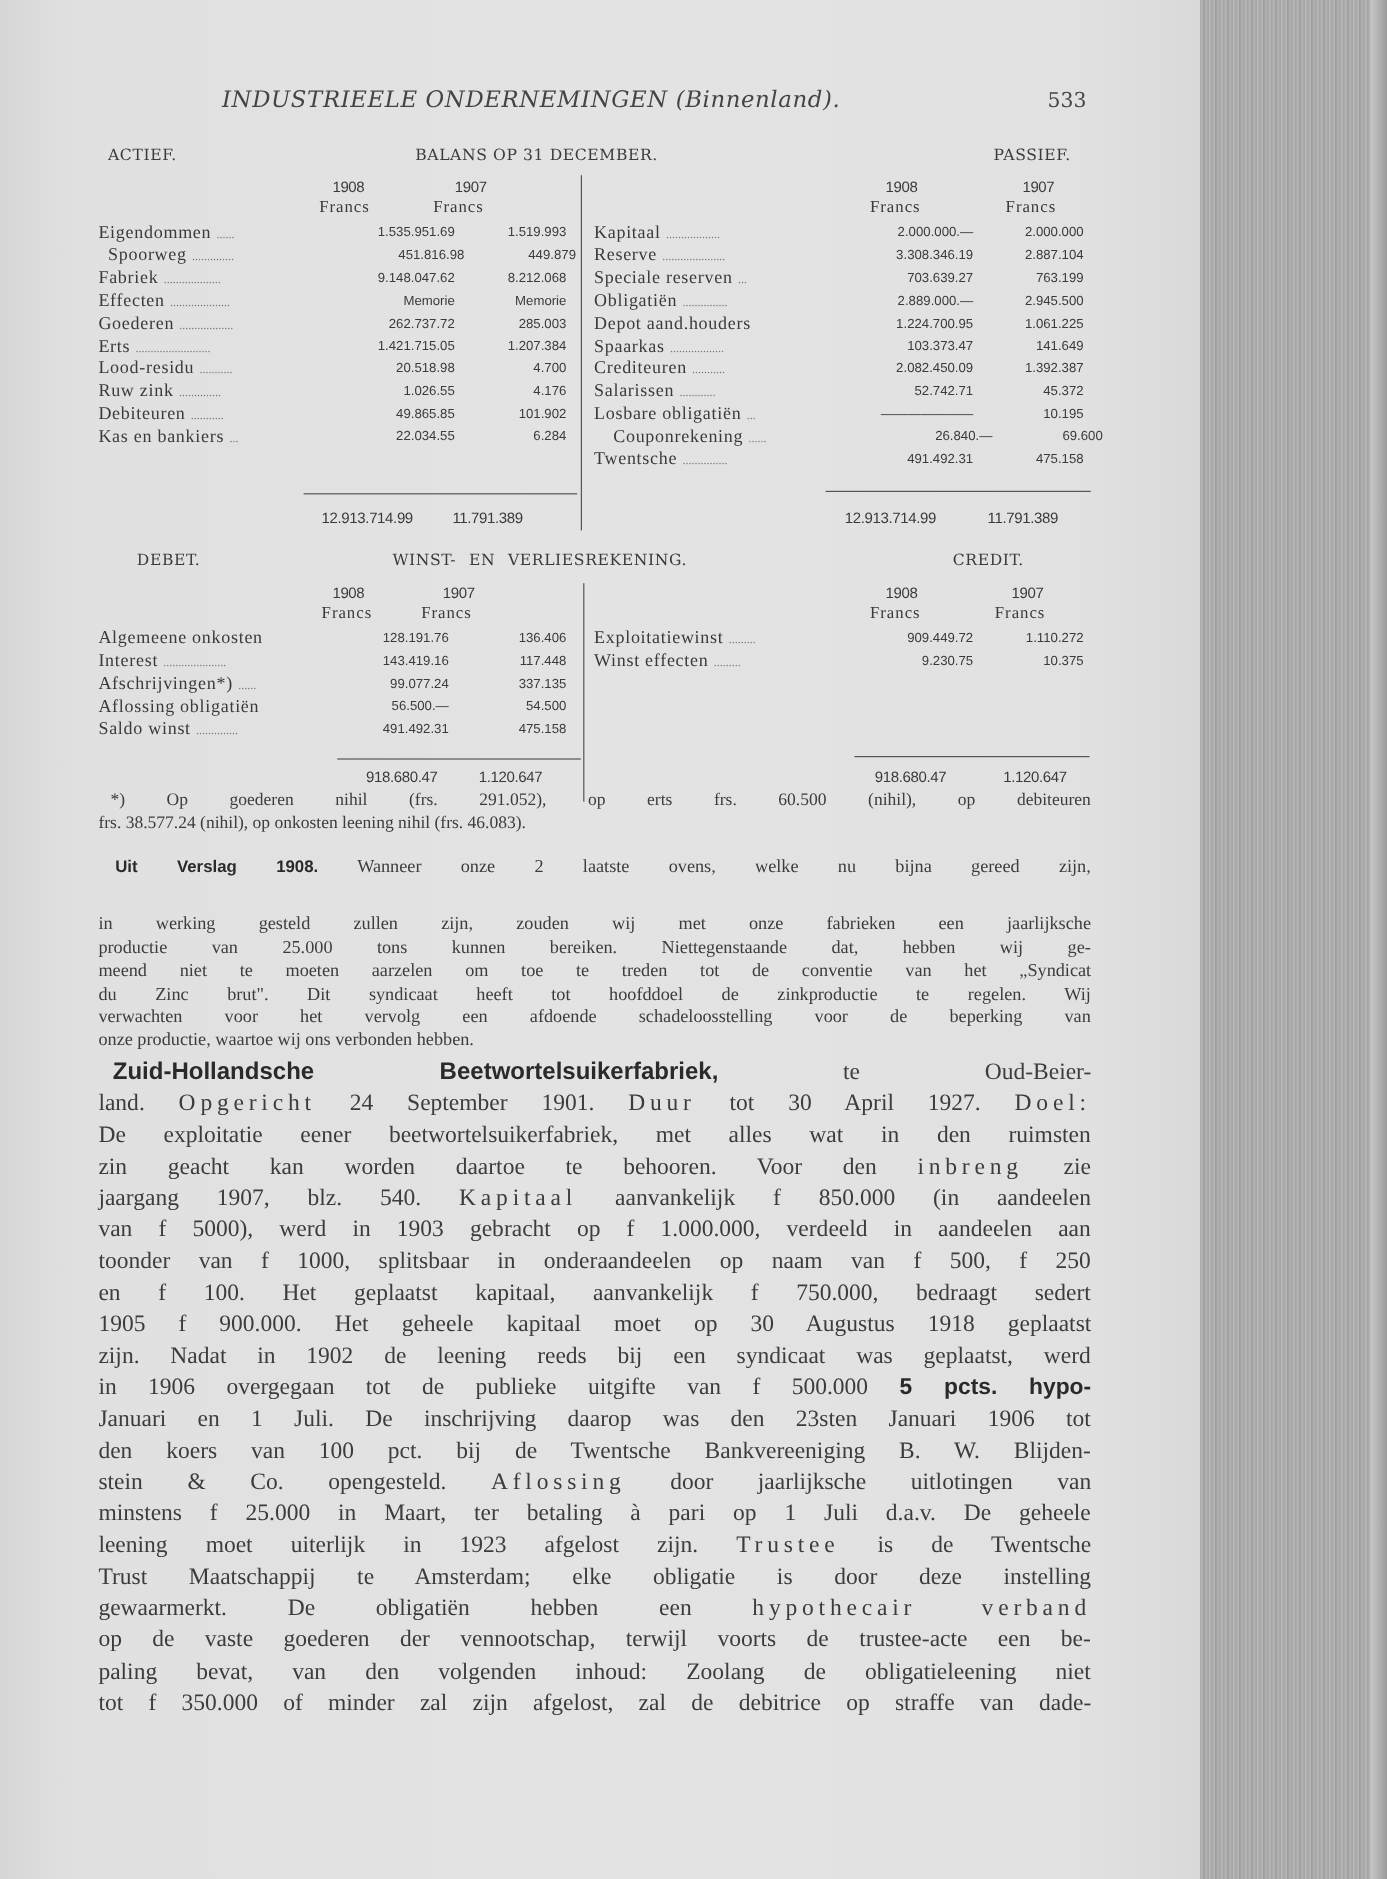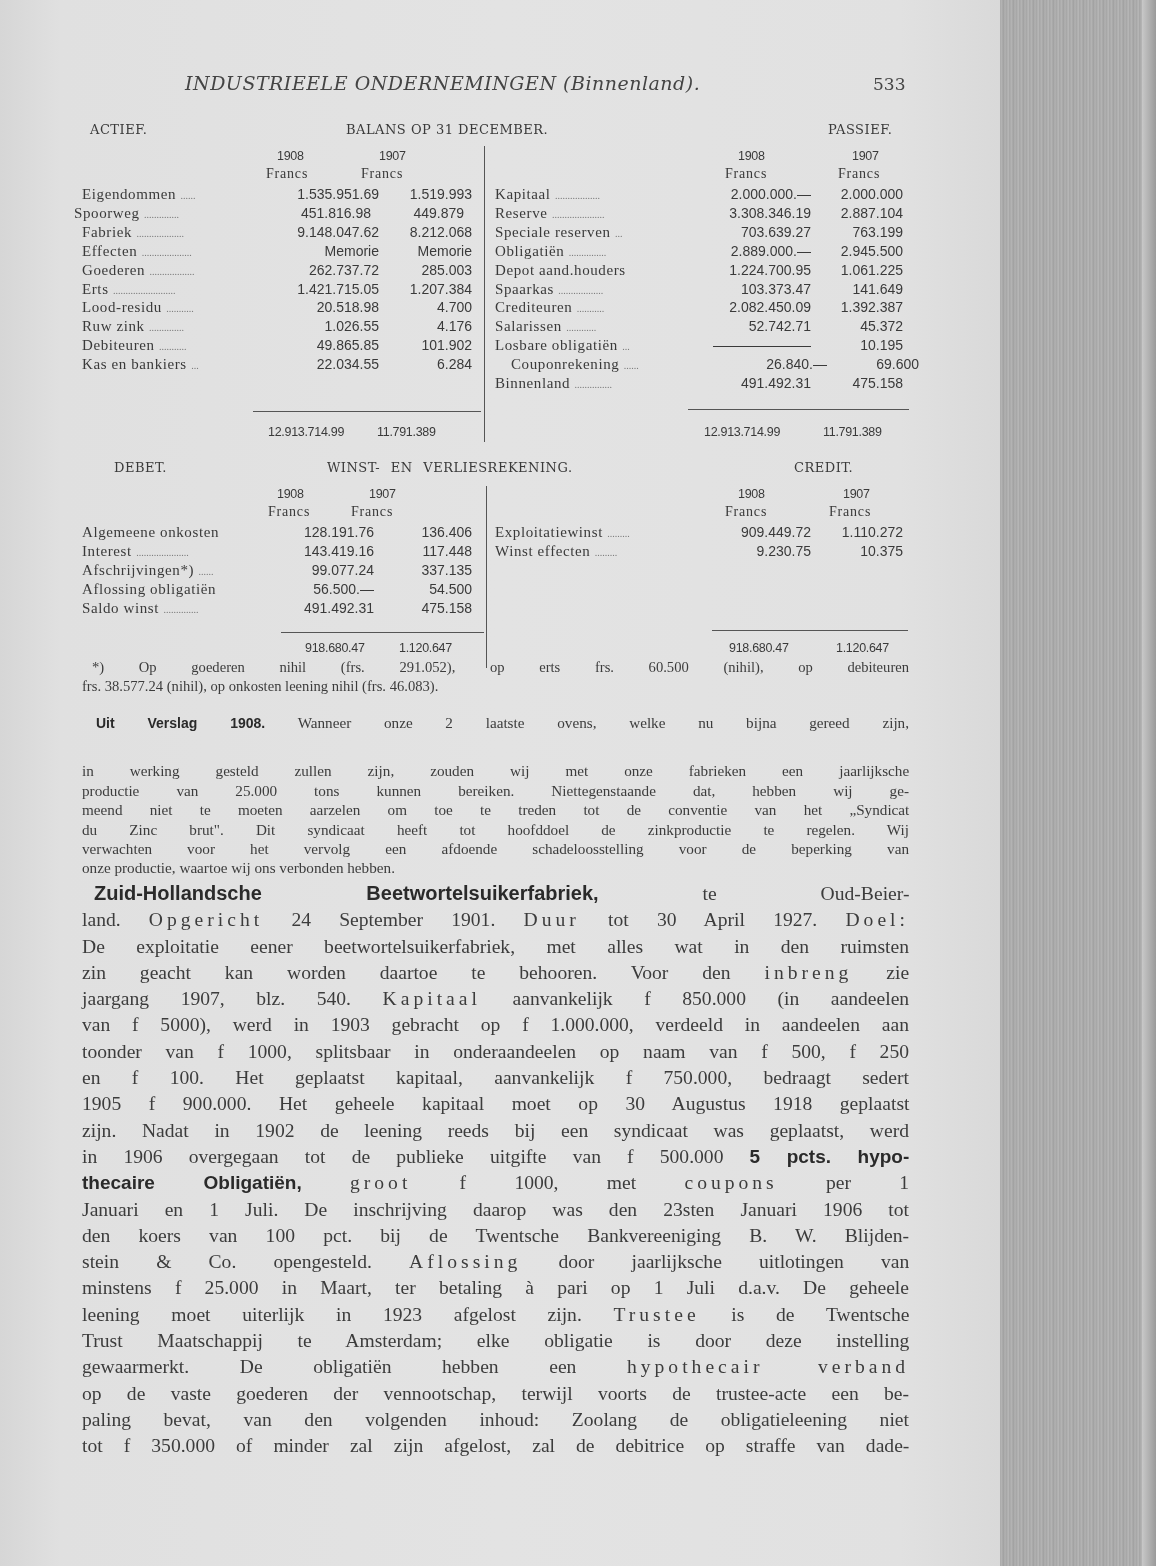--- a/index.html
+++ b/index.html
@@ -28,21 +28,21 @@
     left: 185px; top: 72px; font-size: 19px; font-style: italic;
     letter-spacing: 0.5px; color: #444;
   }
   .page-no { left: 873px; top: 74px; font-size: 17px; color: #444; }
   .num { font-family: "Liberation Sans Narrow", "Liberation Sans", sans-serif; font-size: 12.5px; letter-spacing: -0.3px; }
   .caps { font-size: 13px; letter-spacing: 0.5px; }
 
   .row { position: absolute; height: 20px; line-height: 20px; font-size: 14.5px; }
   .lbl { position: absolute; left: 0; white-space: nowrap; font-family: "Liberation Serif", serif; font-size: 15px; letter-spacing: 0.6px; }
   .dots { color: #777; letter-spacing: 0; font-size: 10px; }
-  .v1 { position: absolute; text-align: right; font-family: "Liberation Sans", sans-serif; font-size: 14px; }
+  .v1 { position: absolute; text-align: right; font-family: "Liberation Sans", sans-serif; font-size: 11px; }
   .vline { position: absolute; width: 1px; background: #555; }
   .hline { position: absolute; height: 1px; background: #555; }
 
   .para {
     position: absolute; left: 82px; width: 827px;
     font-family: "Liberation Serif", serif; color: #3c3c3c;
     text-align: justify;
   }
   .para.small { font-size: 15.2px; line-height: 19.4px; }
   .para.big { font-size: 19.6px; line-height: 26.3px; }
@@ -75,21 +75,21 @@
 <div class="abs" style="left:838px;top:166px;font-size:14px;font-family:'Liberation Serif',serif;letter-spacing:0.8px;">Francs</div>
 
 <div class="vline" style="left:484px;top:146px;height:296px;"></div>
 
 <div id="actief">
     <div class="row" style="left: 82px; top: 184px; width: 396px;">
       <span class="lbl"><span>Eigendommen</span> <span class="dots">......</span></span>
       <span class="v1" style="right: 99px;">1.535.951.69</span>
       <span class="v1" style="right: 6px;">1.519.993</span>
     </div>
-    <div class="row" style="left: 74px; top: 202.9px; width: 396px;">
+    <div class="row" style="left: 90px; top: 202.9px; width: 396px;">
       <span class="lbl"><span>Spoorweg</span> <span class="dots">..............</span></span>
       <span class="v1" style="right: 99px;">451.816.98</span>
       <span class="v1" style="right: 6px;">449.879</span>
     </div>
     <div class="row" style="left: 82px; top: 221.8px; width: 396px;">
       <span class="lbl"><span>Fabriek</span> <span class="dots">...................</span></span>
       <span class="v1" style="right: 99px;">9.148.047.62</span>
       <span class="v1" style="right: 6px;">8.212.068</span>
     </div>
     <div class="row" style="left: 82px; top: 240.7px; width: 396px;">
@@ -174,21 +174,21 @@
       <span class="lbl"><span>Losbare obligatiën</span> <span class="dots">...</span></span>
       <span class="v1" style="right: 98px;">———————</span>
       <span class="v1" style="right: 6px;">10.195</span>
     </div>
     <div class="row" style="left: 495px; top: 354.1px; width: 414px; margin-left: 16px;">
       <span class="lbl"><span>Couponrekening</span> <span class="dots">......</span></span>
       <span class="v1" style="right: 98px;">26.840.—</span>
       <span class="v1" style="right: 6px;">69.600</span>
     </div>
     <div class="row" style="left: 495px; top: 373px; width: 414px;">
-      <span class="lbl"><span>Binnenland</span> <span class="dots">...............</span></span>
+      <span class="lbl"><span>Twentsche</span> <span class="dots">...............</span></span>
       <span class="v1" style="right: 98px;">491.492.31</span>
       <span class="v1" style="right: 6px;">475.158</span>
     </div>
   </div>
 
 <div class="hline" style="left:253px;top:411px;width:228px;"></div>
 <div class="hline" style="left:688px;top:409px;width:221px;"></div>
 <div class="abs num" style="left:268px;top:425px;">12.913.714.99</div>
 <div class="abs num" style="left:377px;top:425px;">11.791.389</div>
 <div class="abs num" style="left:704px;top:425px;">12.913.714.99</div>
@@ -277,21 +277,20 @@
   <span class="line" style="display: block; word-spacing: 23.3px;"><span>land. </span><span class="spaced">Opgericht</span><span> 24 September 1901. </span><span class="spaced">Duur</span><span> tot 30 April 1927. </span><span class="spaced">Doel:</span></span>
   <span class="line" style="display: block; word-spacing: 26.4444px;">De exploitatie eener beetwortelsuikerfabriek, met alles wat in den ruimsten</span>
   <span class="line" style="display: block; word-spacing: 29px;"><span>zin geacht kan worden daartoe te behooren. Voor den </span><span class="spaced">inbreng</span><span> zie</span></span>
   <span class="line" style="display: block; word-spacing: 26.6667px;"><span>jaargang 1907, blz. 540. </span><span class="spaced">Kapitaal</span><span> aanvankelijk f 850.000 (in aandeelen</span></span>
   <span class="line" style="display: block; word-spacing: 16.8462px;">van f 5000), werd in 1903 gebracht op f 1.000.000, verdeeld in aandeelen aan</span>
   <span class="line" style="display: block; word-spacing: 18.7692px;">toonder van f 1000, splitsbaar in onderaandeelen op naam van f 500, f 250</span>
   <span class="line" style="display: block; word-spacing: 26.4px;">en f 100. Het geplaatst kapitaal, aanvankelijk f 750.000, bedraagt sedert</span>
   <span class="line" style="display: block; word-spacing: 22.6364px;">1905 f 900.000. Het geheele kapitaal moet op 30 Augustus 1918 geplaatst</span>
   <span class="line" style="display: block; word-spacing: 20.75px;">zijn. Nadat in 1902 de leening reeds bij een syndicaat was geplaatst, werd</span>
   <span class="line" style="display: block; word-spacing: 21.25px;"><span>in 1906 overgegaan tot de publieke uitgifte van f 500.000 </span><span class="bold-sans" style="font-size:19px;">5 pcts. hypo-</span></span>
-  <span class="line" style="display: block; word-spacing: 43.375px;"><span class="bold-sans" style="font-size:19px;">thecaire Obligatiën,</span> <span class="spaced">groot</span><span> f 1000, met </span><span class="spaced">coupons</span><span> per 1</span></span>
   <span class="line" style="display: block; word-spacing: 21.1667px;">Januari en 1 Juli. De inschrijving daarop was den 23sten Januari 1906 tot</span>
   <span class="line" style="display: block; word-spacing: 23.2727px;">den koers van 100 pct. bij de Twentsche Bankvereeniging B. W. Blijden-</span>
   <span class="line" style="display: block; word-spacing: 32.25px;"><span>stein &amp; Co. opengesteld. </span><span class="spaced">Aflossing</span><span> door jaarlijksche uitlotingen van</span></span>
   <span class="line" style="display: block; word-spacing: 18.2857px;">minstens f 25.000 in Maart, ter betaling à pari op 1 Juli d.a.v. De geheele</span>
   <span class="line" style="display: block; word-spacing: 26.8px;"><span>leening moet uiterlijk in 1923 afgelost zijn. </span><span class="spaced">Trustee</span><span> is de Twentsche</span></span>
   <span class="line" style="display: block; word-spacing: 29.7778px;">Trust Maatschappij te Amsterdam; elke obligatie is door deze instelling</span>
   <span class="line" style="display: block; word-spacing: 45.6667px;"><span>gewaarmerkt. De obligatiën hebben een </span><span class="spaced">hypothecair verband</span></span>
   <span class="line" style="display: block; word-spacing: 20.3636px;">op de vaste goederen der vennootschap, terwijl voorts de trustee-acte een be-</span>
   <span class="line" style="display: block; word-spacing: 27.6667px;">paling bevat, van den volgenden inhoud: Zoolang de obligatieleening niet</span>
   <span class="line" style="display: block; word-spacing: 16.1429px;">tot f 350.000 of minder zal zijn afgelost, zal de debitrice op straffe van dade-</span>

